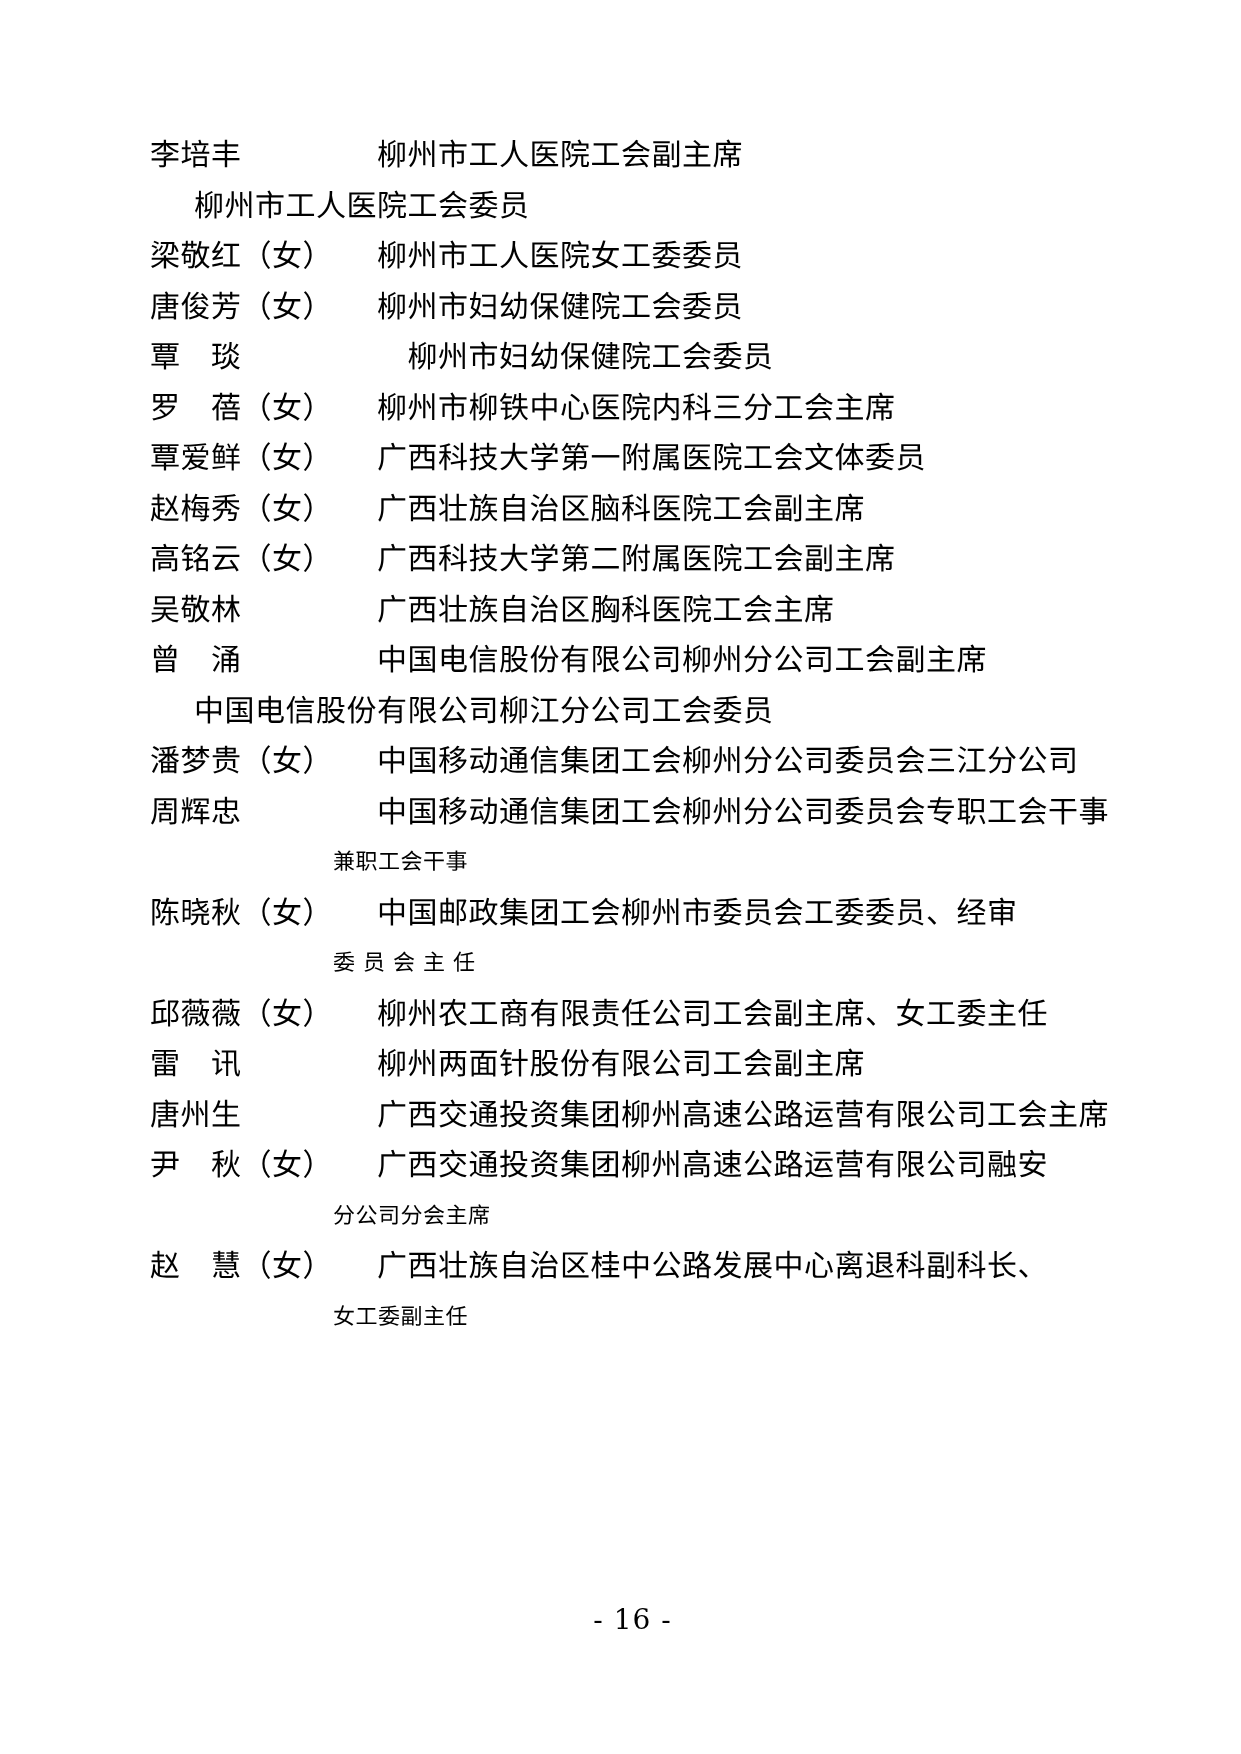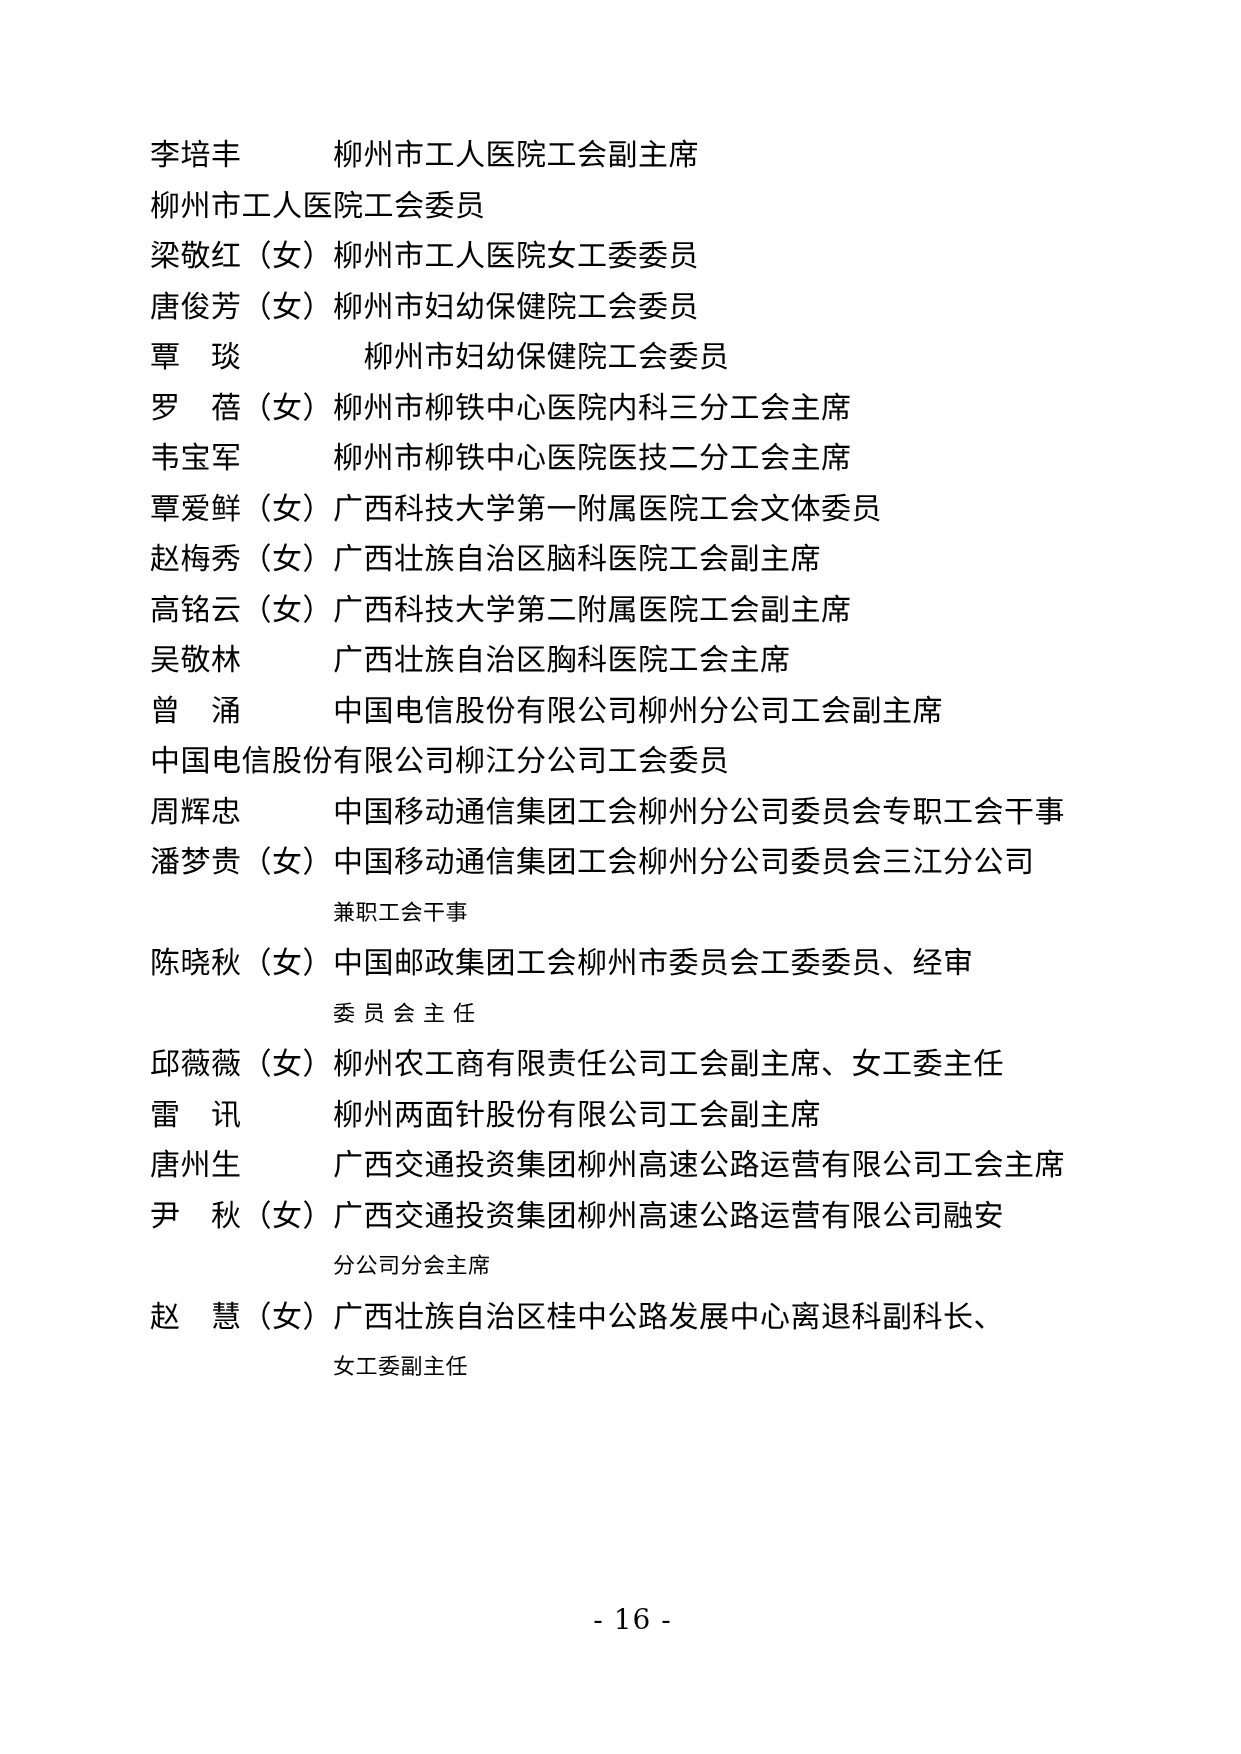--- a/index.html
+++ b/index.html
@@ -37,20 +37,21 @@
   }
   .entry .name {
     flex: 0 0 auto;
     width: 183px;
     box-sizing: border-box;
     text-align: left;
   }
   .entry .title {
     flex: 1 1 auto;
     text-align: left;
+    margin-left: 44px;
   }
   .cont {
     font-size: 22px;
     line-height: 50.5px;
     letter-spacing: 0.5px;
     white-space: pre;
     padding-left: 183px;
   }
   .footer {
     position: absolute;
@@ -69,29 +70,28 @@
 <body>
 
 <div class="page">
   <div class="entry-list" id="entry-list">
       <div class="entry"><span class="name">李培丰</span><span class="title">柳州市工人医院工会副主席</span></div>
       <div class="entry"><span class="title">柳州市工人医院工会委员</span></div>
       <div class="entry"><span class="name">梁敬红（女）</span><span class="title">柳州市工人医院女工委委员</span></div>
       <div class="entry"><span class="name">唐俊芳（女）</span><span class="title">柳州市妇幼保健院工会委员</span></div>
       <div class="entry"><span class="name">覃　琰</span><span class="title">　柳州市妇幼保健院工会委员</span></div>
       <div class="entry"><span class="name">罗　蓓（女）</span><span class="title">柳州市柳铁中心医院内科三分工会主席</span></div>
-      <div class="entry"><span class="name">韦宝军</span><span class="title">柳州市柳铁中心医院医技二分工会主席</span></div>
       <div class="entry"><span class="name">覃爱鲜（女）</span><span class="title">广西科技大学第一附属医院工会文体委员</span></div>
       <div class="entry"><span class="name">赵梅秀（女）</span><span class="title">广西壮族自治区脑科医院工会副主席</span></div>
       <div class="entry"><span class="name">高铭云（女）</span><span class="title">广西科技大学第二附属医院工会副主席</span></div>
       <div class="entry"><span class="name">吴敬林</span><span class="title">广西壮族自治区胸科医院工会主席</span></div>
       <div class="entry"><span class="name">曾　涌</span><span class="title">中国电信股份有限公司柳州分公司工会副主席</span></div>
       <div class="entry"><span class="title">中国电信股份有限公司柳江分公司工会委员</span></div>
+      <div class="entry"><span class="name">潘梦贵（女）</span><span class="title">中国移动通信集团工会柳州分公司委员会三江分公司</span></div>
       <div class="entry"><span class="name">周辉忠</span><span class="title">中国移动通信集团工会柳州分公司委员会专职工会干事</span></div>
-      <div class="entry"><span class="name">潘梦贵（女）</span><span class="title">中国移动通信集团工会柳州分公司委员会三江分公司</span></div>
       <div class="cont">兼职工会干事</div>
       <div class="entry"><span class="name">陈晓秋（女）</span><span class="title">中国邮政集团工会柳州市委员会工委委员、经审</span></div>
       <div class="cont">委 员 会 主 任</div>
       <div class="entry"><span class="name">邱薇薇（女）</span><span class="title">柳州农工商有限责任公司工会副主席、女工委主任</span></div>
       <div class="entry"><span class="name">雷　讯</span><span class="title">柳州两面针股份有限公司工会副主席</span></div>
       <div class="entry"><span class="name">唐州生</span><span class="title">广西交通投资集团柳州高速公路运营有限公司工会主席</span></div>
       <div class="entry"><span class="name">尹　秋（女）</span><span class="title">广西交通投资集团柳州高速公路运营有限公司融安</span></div>
       <div class="cont">分公司分会主席</div>
       <div class="entry"><span class="name">赵　慧（女）</span><span class="title">广西壮族自治区桂中公路发展中心离退科副科长、</span></div>
       <div class="cont">女工委副主任</div>

